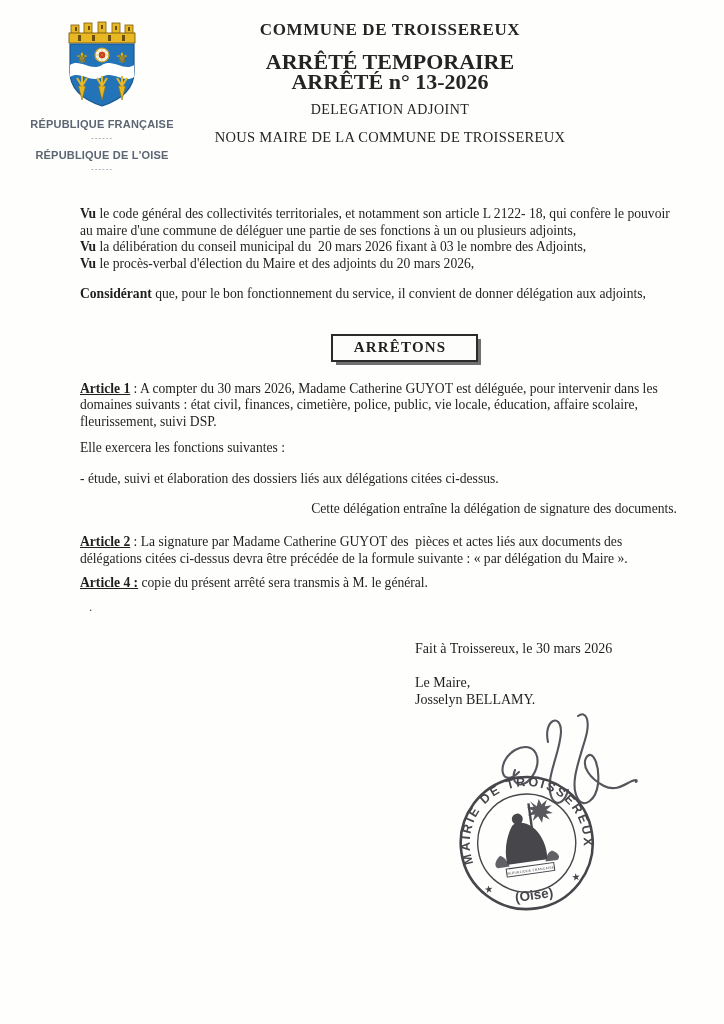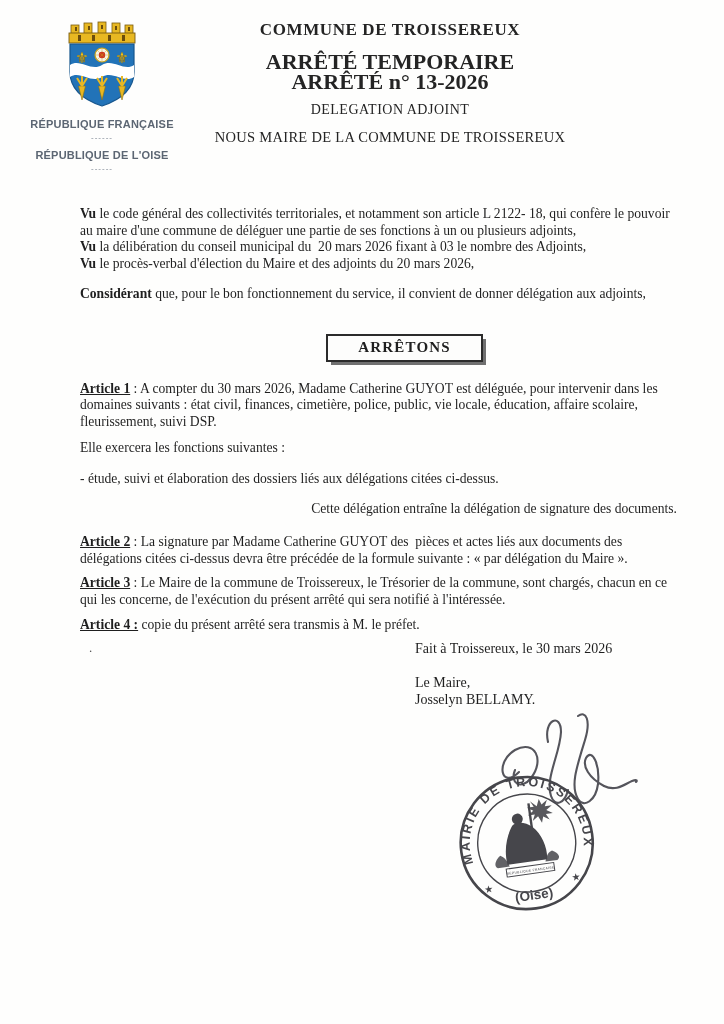--- a/index.html
+++ b/index.html
@@ -29,21 +29,21 @@
     font-size:13.6px;line-height:16.6px;color:#1f1f1f;
   }
   .doc-body p, .doc-body .vu-line{margin:0;white-space:pre-wrap;}
   .lead-b{font-weight:bold;}
   .lead-u{font-weight:bold;text-decoration:underline;}
   .p-considerant{margin-top:14px !important;}
   .arretons-wrap{margin-top:31px;text-align:center;position:relative;left:26px;}
   .arretons-box{
     display:inline-block;border:2px solid #2b2b2b;background:#fdfdfc;
     box-shadow:4px 4px 0 -1px #707070;
-    padding:3px 30px 4px 30px;font-weight:bold;font-size:15px;letter-spacing:1.2px;
+    padding:3px 30px 4px 21px;font-weight:bold;font-size:15px;letter-spacing:1.2px;
   }
   .p-a1{margin-top:19px !important;}
   .p-gap10{margin-top:10px !important;}
   .p-gap14{margin-top:14px !important;}
   .p-gap13{margin-top:13px !important;text-align:right;}
   .p-gap17{margin-top:17px !important;}
   .p-gap8{margin-top:8px !important;}
   .stray{margin-top:7px !important;padding-left:9px;font-size:13px;color:#555;}
   
   .closing{position:absolute;top:640px;left:415px;font-size:14px;line-height:17px;color:#1f1f1f;}
@@ -136,23 +136,22 @@
     </div>
 
     <p class="p-a1"><span class="lead-u">Article 1</span><span> : </span><span>A compter du 30 mars 2026, Madame Catherine GUYOT est déléguée, pour intervenir dans les domaines suivants : état civil, finances, cimetière, police, public, vie locale, éducation, affaire scolaire, fleurissement, suivi DSP.</span></p>
 
     <p class="p-gap10">Elle exercera les fonctions suivantes :</p>
     <p class="p-gap14">- étude, suivi et élaboration des dossiers liés aux délégations citées ci-dessus.</p>
     <p class="p-gap13">Cette délégation entraîne la délégation de signature des documents.</p>
 
     <p class="p-gap17"><span class="lead-u">Article 2</span><span> : </span><span>La signature par Madame Catherine GUYOT des  pièces et actes liés aux documents des délégations citées ci-dessus devra être précédée de la formule suivante : « par délégation du Maire ».</span></p>
 
-    <p class="p-gap8"><span class="lead-u">Article 3</span><span> : </span><span>Le Maire de la commune de Troissereux, le Trésorier de la commune, sont chargés, chacun en ce qui les concerne, de l'exécution du présent arrêté qui sera notifié à l'intéressée.</span></p>
 
-    <p class="p-gap8"><span class="lead-u">Article 4 :</span><span> </span><span>copie du présent arrêté sera transmis à M. le préfet.</span></p>
+    <p class="p-gap8"><span class="lead-u">Article 4 :</span><span> </span><span>copie du présent arrêté sera transmis à M. le général.</span></p>
 
     <p class="stray">.</p>
   </div>
 
   <div class="closing">
     <div class="c-fait">Fait à Troissereux, le 30 mars 2026</div>
     <div>Le Maire,</div>
     <div>Josselyn BELLAMY.</div>
   </div>
 

